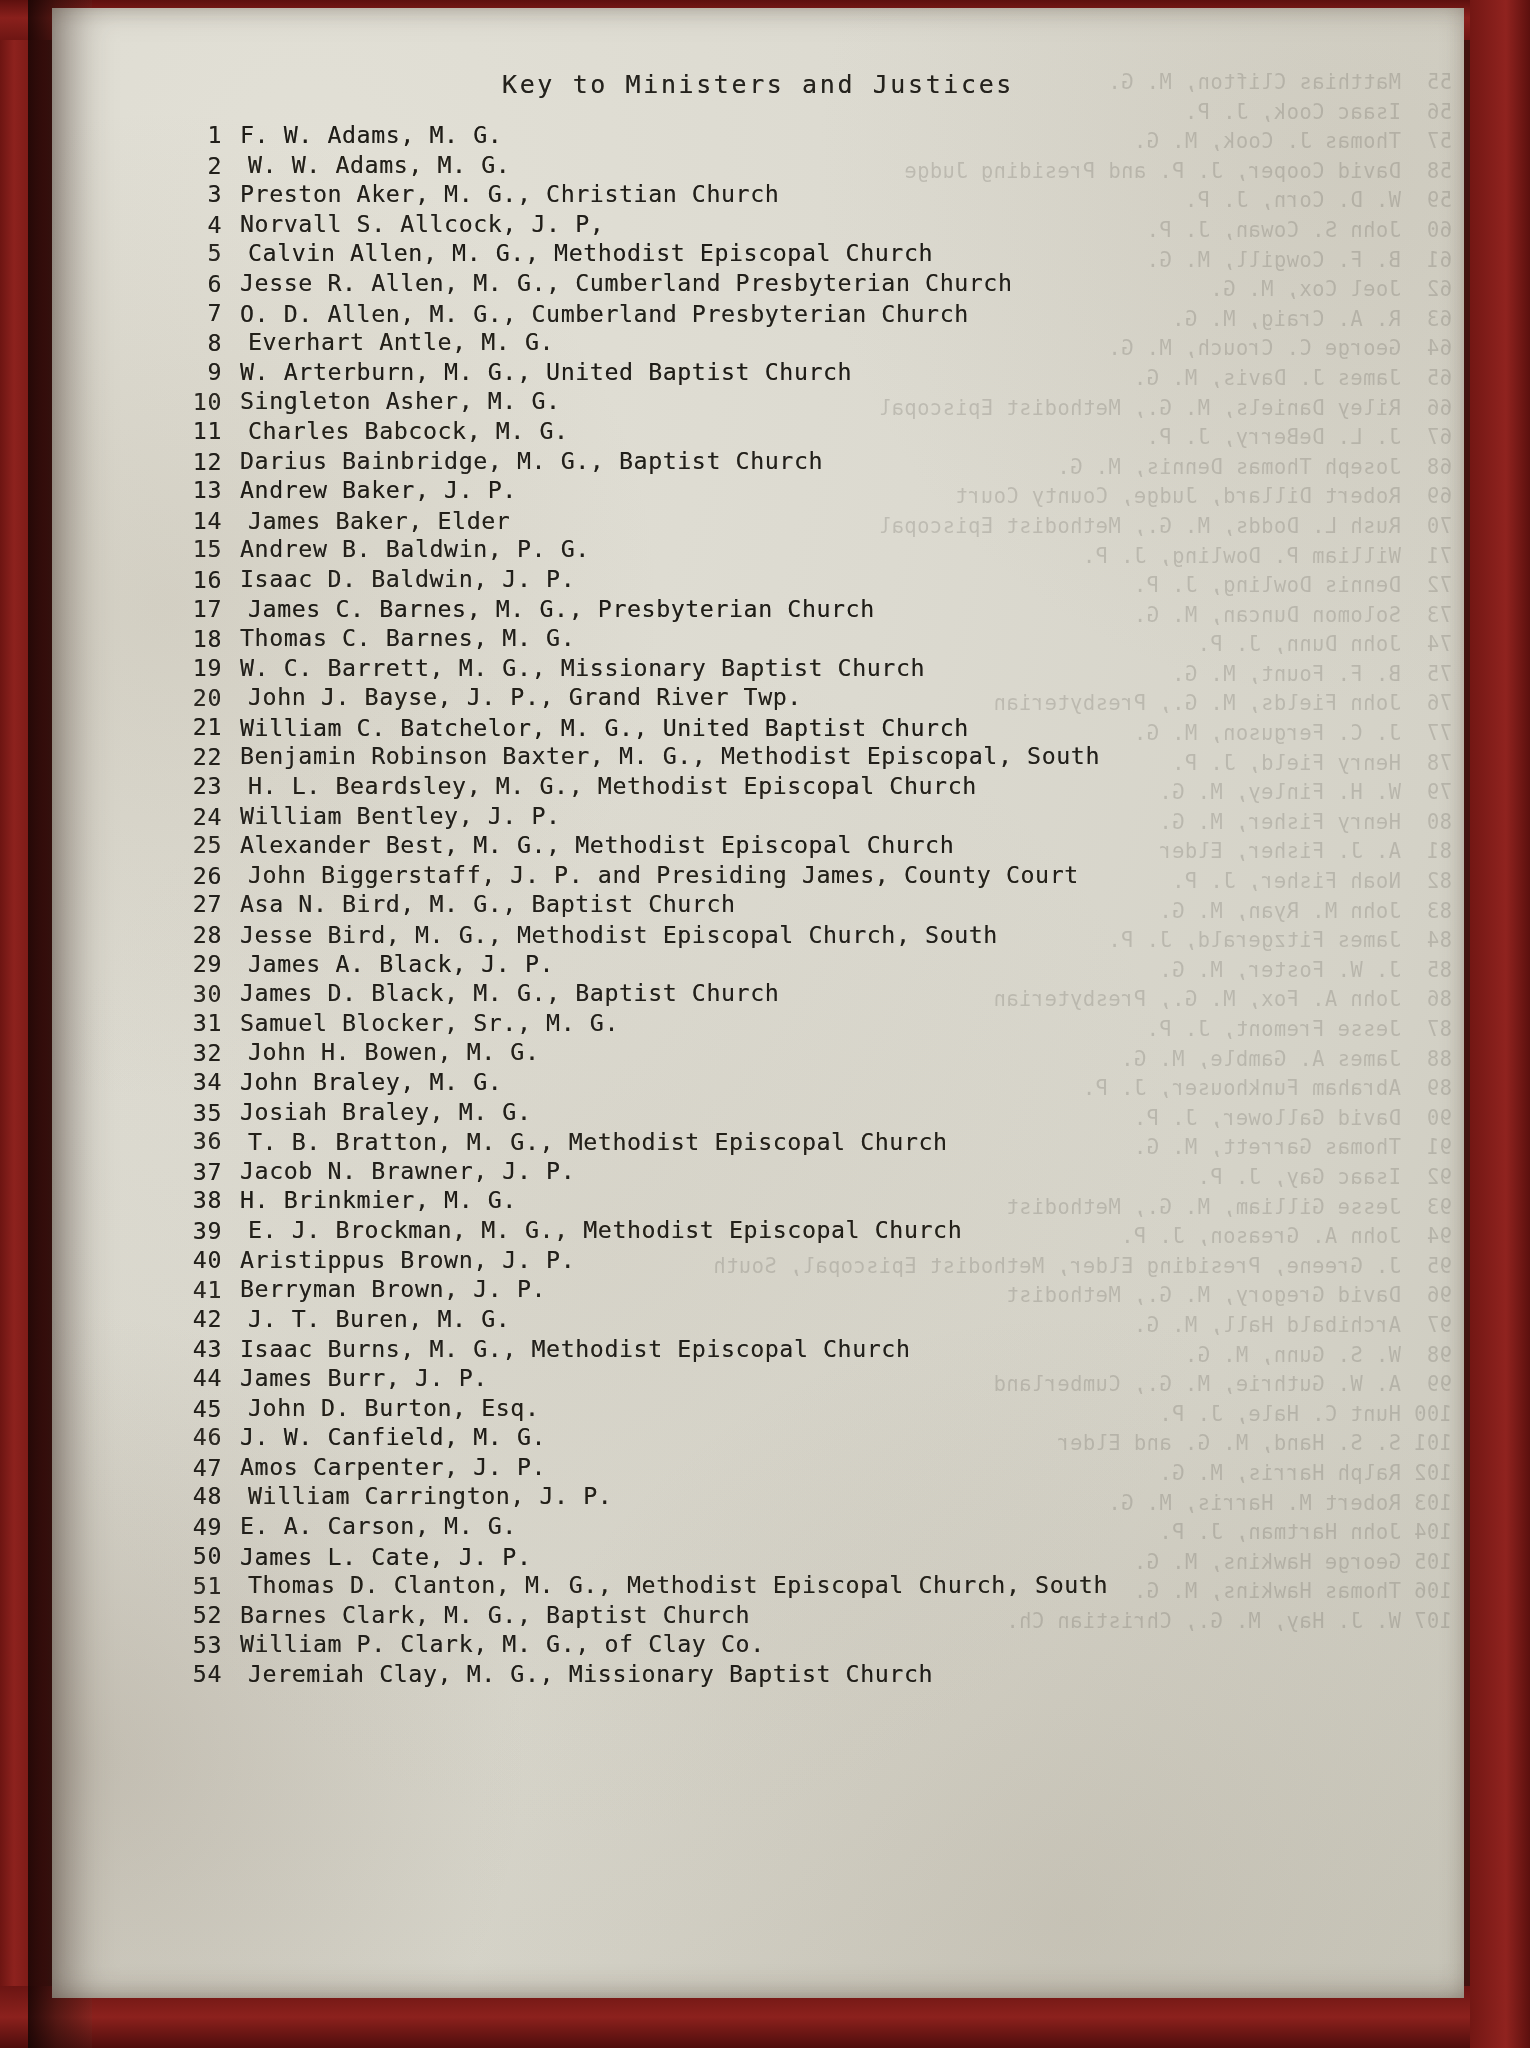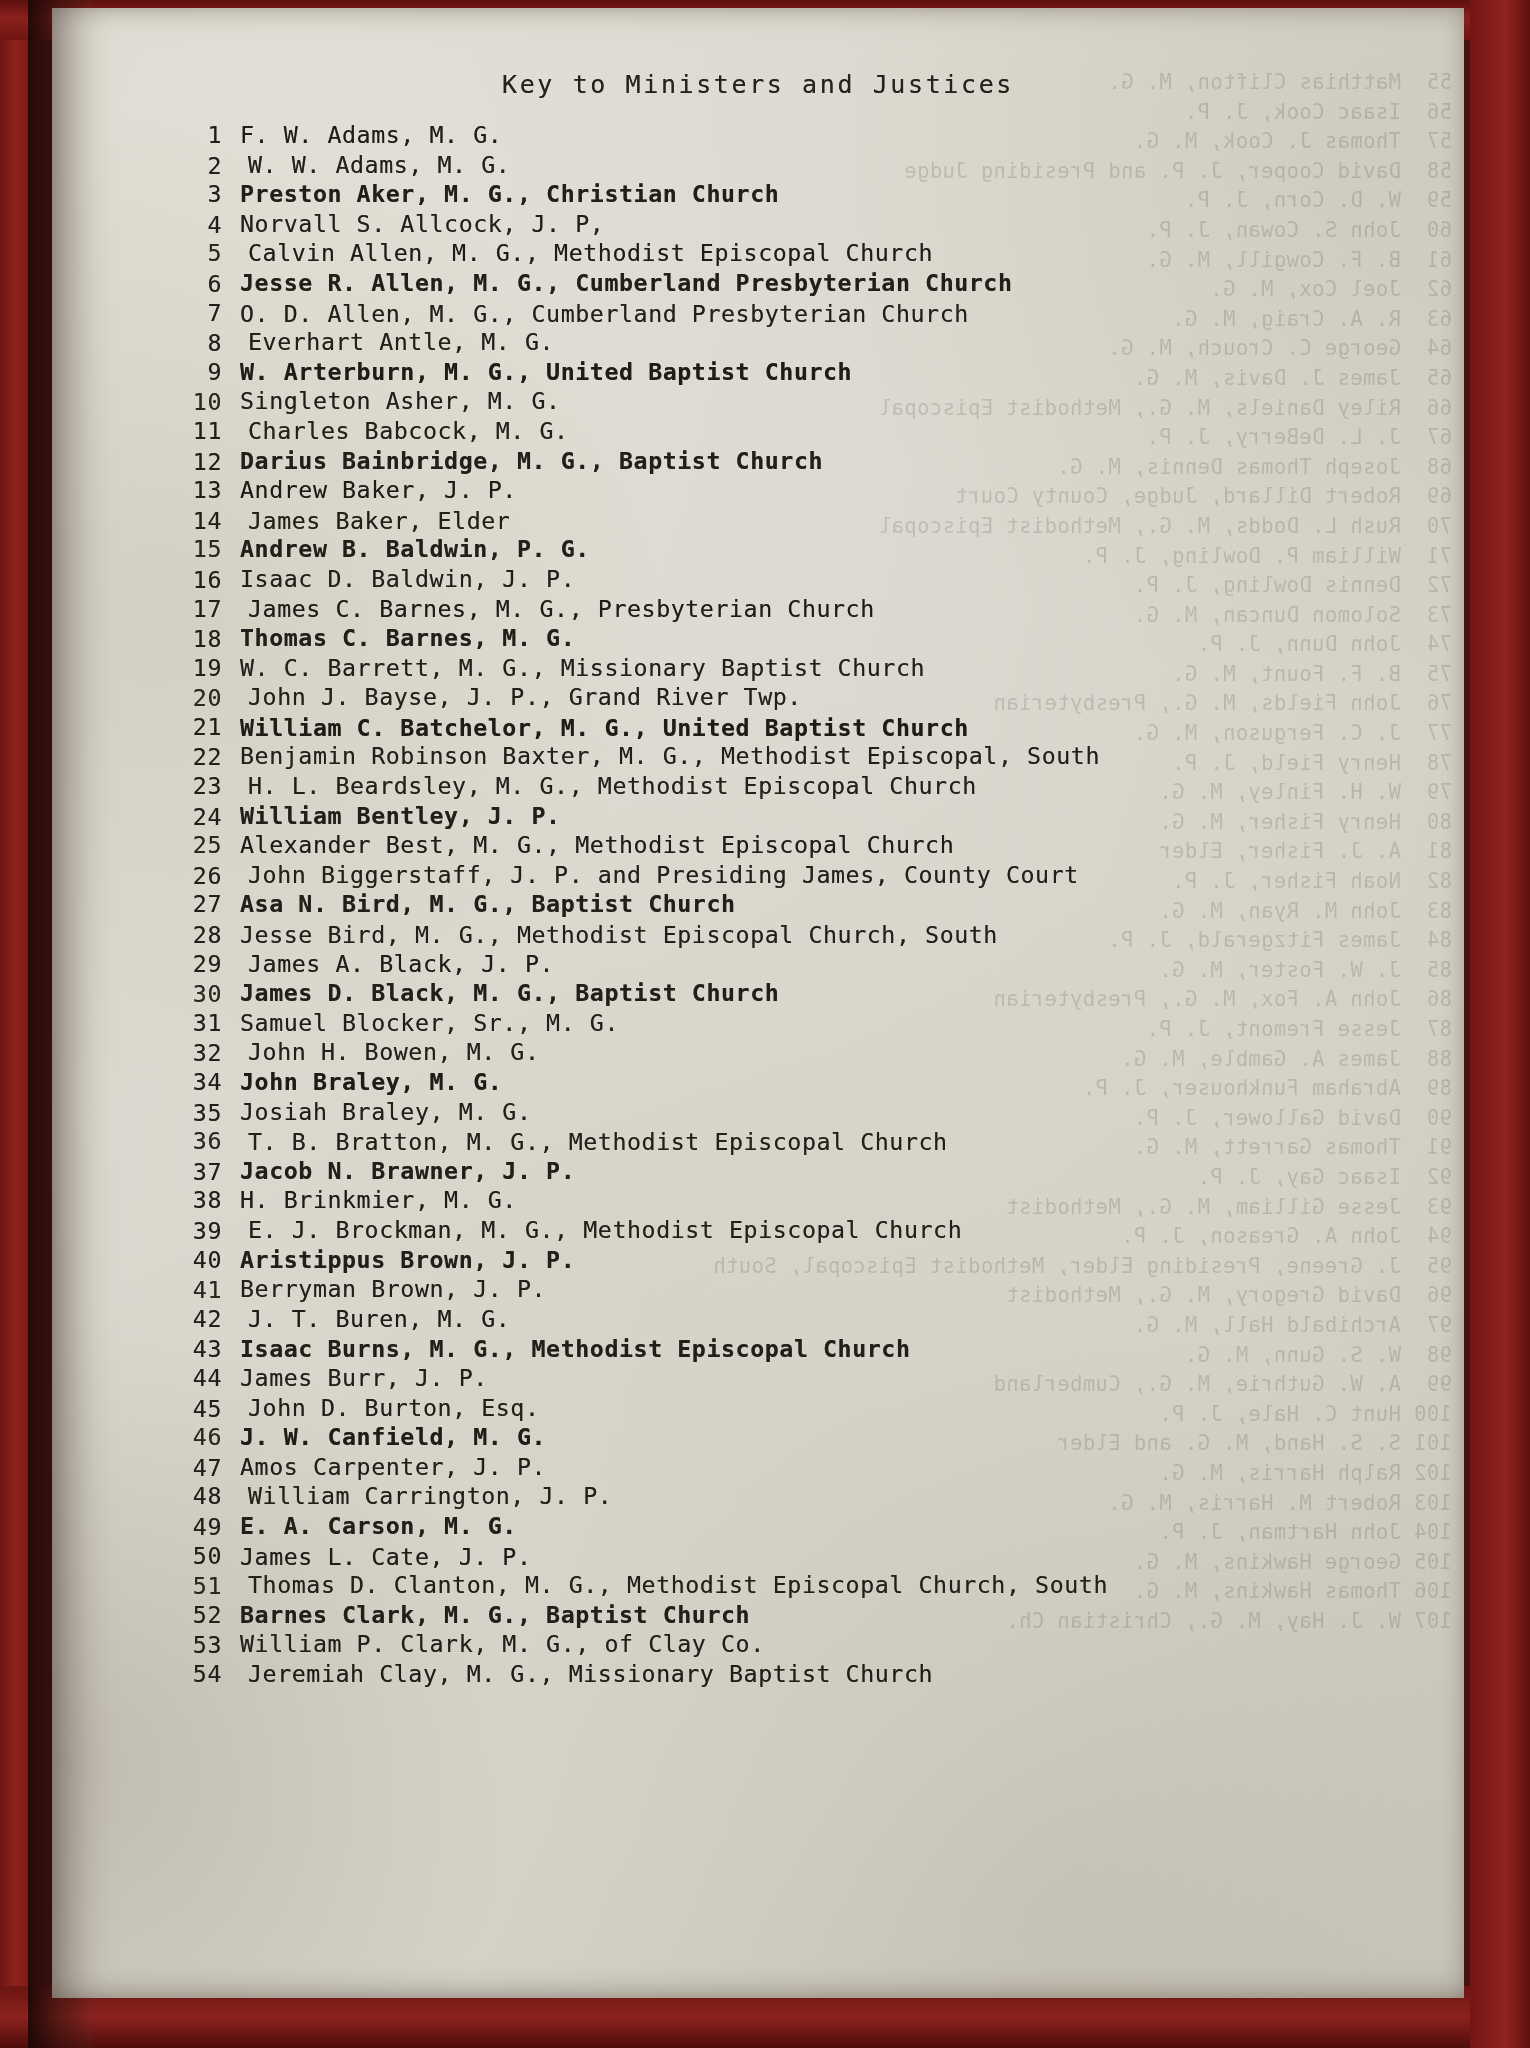--- a/index.html
+++ b/index.html
@@ -111,21 +111,21 @@
     padding-right:18px;
     flex:0 0 auto;
   }
   .entry .txt{flex:1 1 auto;}
   
   .entry:nth-child(3n+2) .txt{color:#232019;margin-left:8px;}
   .entry:nth-child(4n+1) .txt{color:#1e1c17;}
   .entry:nth-child(5n) .num{color:#2b2822;}
   
   .entry:nth-child(2n) .num{transform:translateY(.6px);}
-  .entry:nth-child(3n) .txt{transform:translateY(-.4px);font-weight:bold;}
+  .entry:nth-child(3n) .txt{transform:translateY(-.4px);}
   .entry:nth-child(7n) .txt{transform:translateY(.5px);}
 </style>
 </head>
 <body>
 
 <div id="book-cover">
   <div id="cover-top"></div>
   <div id="cover-bottom"></div>
   <div id="cover-right"></div>
 </div>

